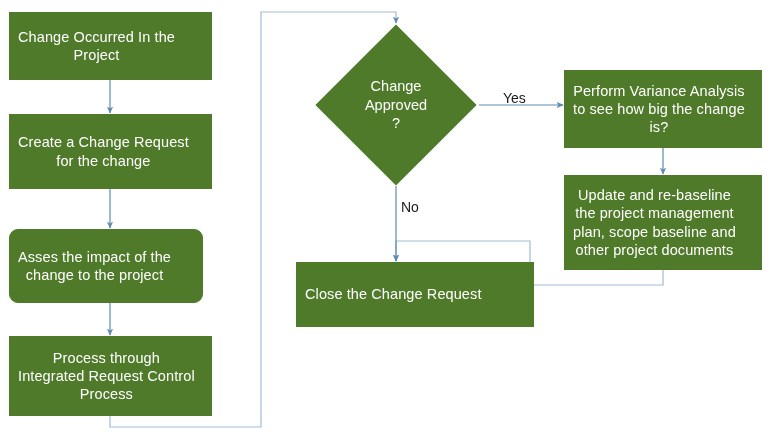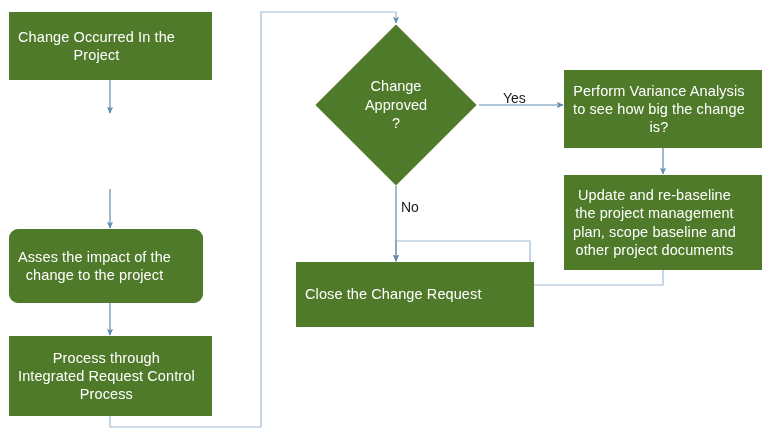--- a/index.html
+++ b/index.html
@@ -106,20 +106,24 @@
     <path d="M663,270 L663,285 L530,285 L530,241 L396,241 L396,261" fill="none" stroke="#9FBDD6" stroke-width="1.2" marker-end="url(#arrowhead)"></path>
 
     <path d="M396,186 L396,261" fill="none" stroke="#5E8BB0" stroke-width="1.2" marker-end="url(#arrowhead)"></path>
   </svg>
 
   <div class="node process" style="left:9px; top:12px; width:203px; height:68px;">
     <span>Change Occurred In the
 Project</span>
   </div>
 
+  <div class="node process" style="left:9px; top:114px; width:203px; height:75px;">
+    <span>Create a Change Request
+for the change</span>
+  </div>
 
   <div class="node process" style="left:9px; top:229px; width:194px; height:74px;border-radius:9px;">
     <span>Asses the impact of the
 change to the project</span>
   </div>
 
   <div class="node process" style="left:9px; top:336px; width:203px; height:80px;">
     <span>Process through
 Integrated Request Control
 Process</span>

